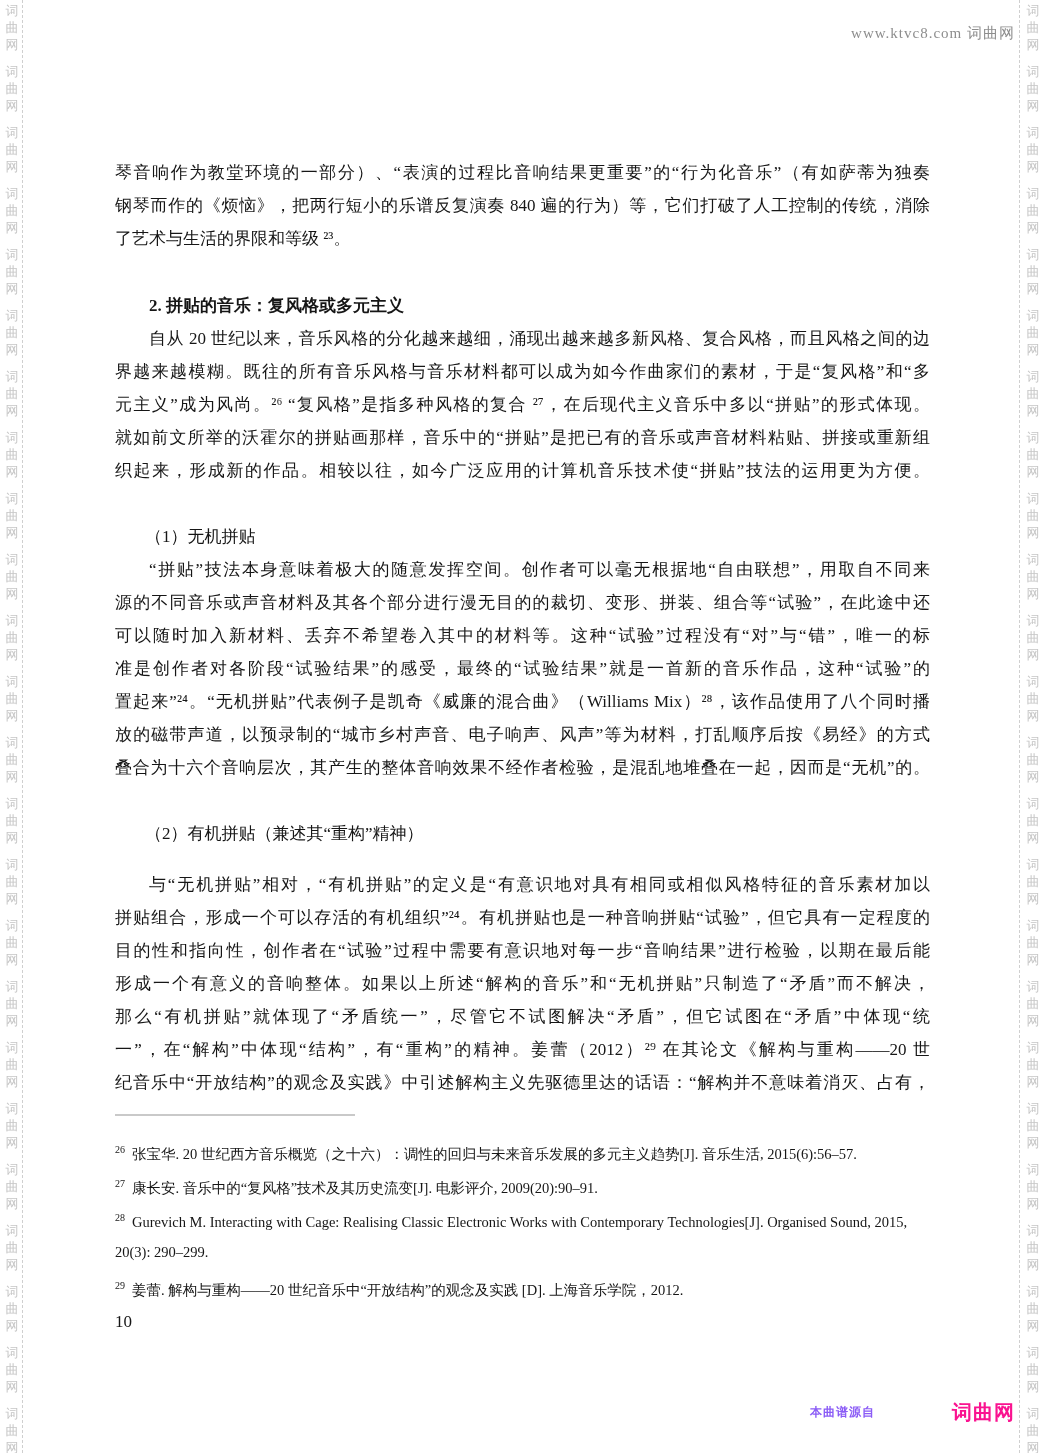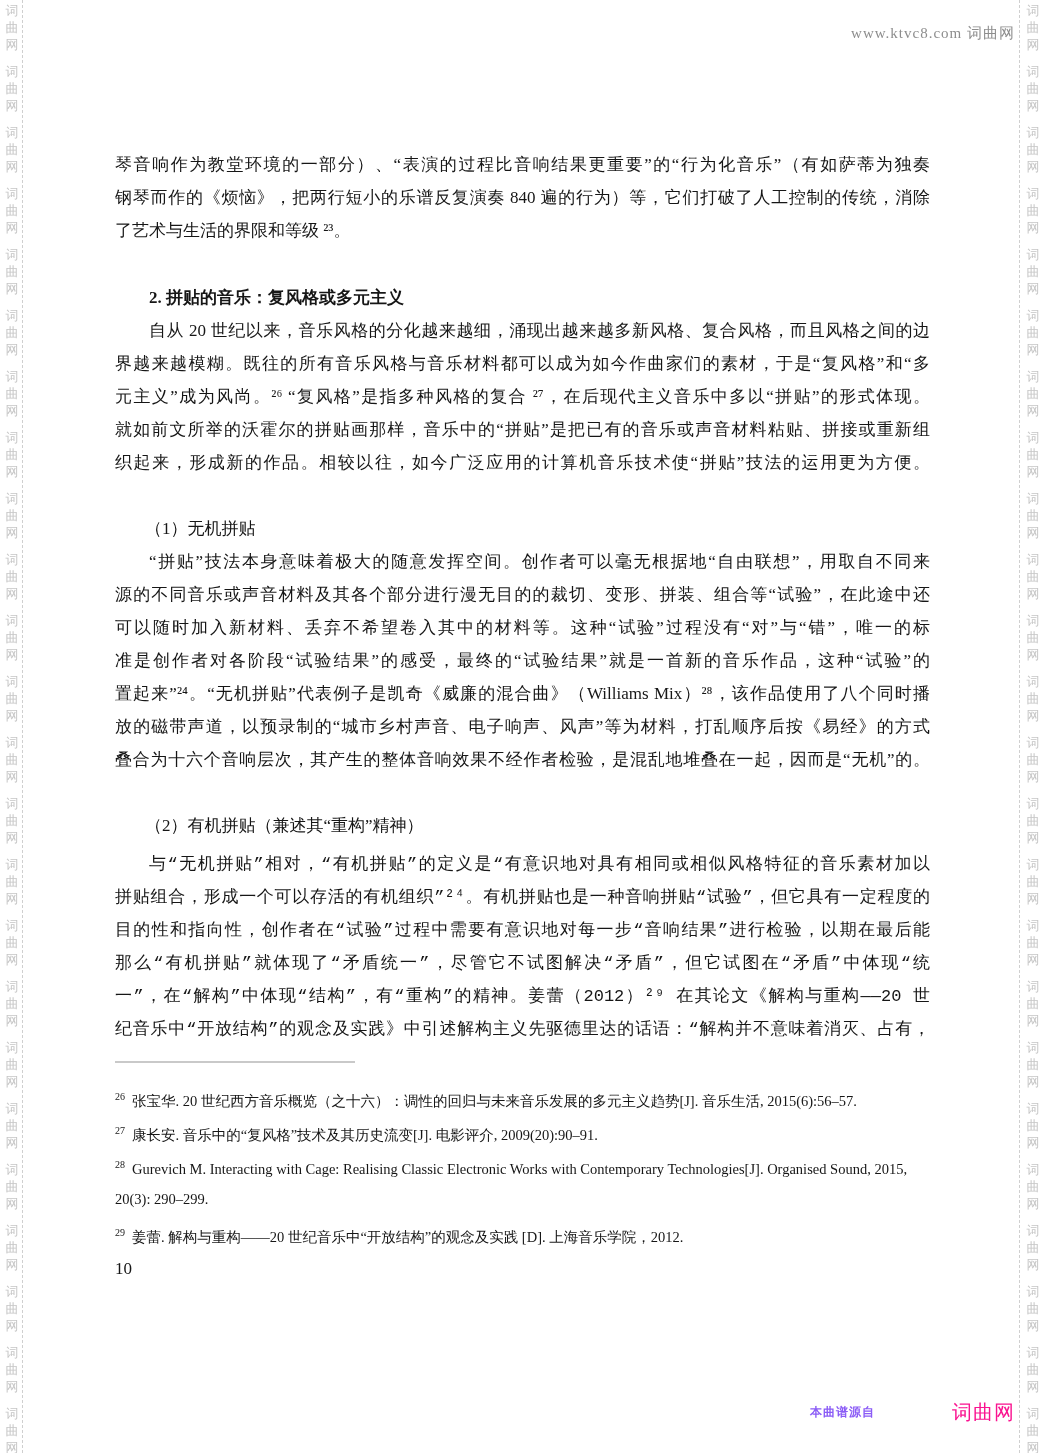--- a/index.html
+++ b/index.html
@@ -17,42 +17,42 @@
   .wm-col-right{left:1025px;}
   .wm-group{flex:0 0 auto;}
   .wm-group span{display:block;font-size:13px;line-height:17px;color:#c6c6c6;text-align:center;
                  font-family:"Liberation Sans",sans-serif;}
 
   
   .top-wm{position:absolute;top:24px;right:27px;font-family:Liberation Serif, serif;
           font-size:15px;color:#8d8d8d;letter-spacing:1px;}
 
   
-  .content{position:absolute;left:115px;top:148px;width:815px;font-size:17px;}
+  .content{position:absolute;left:115px;top:156px;width:815px;font-size:17px;}
   .line{height:33px;line-height:33px;overflow:hidden;text-align:justify;text-align-last:justify;}
   .line.noj{text-align:left;text-align-last:left;}
   .ind{padding-left:34px;}
   .h2{font-weight:bold;height:33px;line-height:33px;padding-left:34px;margin-top:34px;}
   .h3{height:33px;line-height:33px;padding-left:30px;margin-top:33px;}
-  .p4{margin-top:6px;font-family:Liberation Mono, monospace;}
+  .p4{margin-top:18px;}
 
   
   .sep{width:240px;border-top:2px solid #c9c9c9;margin-top:15px;}
   .fns{margin-top:17px;font-size:14.5px;}
   .fn{height:34px;line-height:34px;overflow:hidden;}
   .fnum{font-size:10px;vertical-align:super;margin-right:7px;}
   .fn-cont{padding-left:0;}
 
   .pageno{font-size:17px;line-height:34px;margin-top:2px;}
 
   
   .footer-label{position:absolute;left:810px;top:1399px;font-family:"Liberation Sans",sans-serif;
                 font-weight:bold;font-size:12px;line-height:26px;color:#8b5cf6;letter-spacing:1px;}
   .footer-site{position:absolute;left:952px;top:1399px;font-family:"Liberation Sans",sans-serif;
-               font-weight:normal;font-size:20px;line-height:26px;letter-spacing:1px;text-align:center;}
+               font-weight:bold;font-size:20px;line-height:26px;letter-spacing:1px;text-align:center;}
 </style>
 </head>
 <body>
 
 <div class="page">
 
   <div class="vline vline-left"></div>
   <div class="vline vline-right"></div>
 
   <div class="wm-col wm-col-left">
@@ -331,20 +331,21 @@
       <div class="line">放的磁带声道，以预录制的“城市乡村声音、电子响声、风声”等为材料，打乱顺序后按《易经》的方式</div>
       <div class="line">叠合为十六个音响层次，其产生的整体音响效果不经作者检验，是混乱地堆叠在一起，因而是“无机”的。</div>
     </div>
 
     <div class="h3">（2）有机拼贴（兼述其“重构”精神）</div>
 
     <div class="p4">
       <div class="line ind">与“无机拼贴”相对，“有机拼贴”的定义是“有意识地对具有相同或相似风格特征的音乐素材加以</div>
       <div class="line">拼贴组合，形成一个可以存活的有机组织”²⁴。有机拼贴也是一种音响拼贴“试验”，但它具有一定程度的</div>
       <div class="line">目的性和指向性，创作者在“试验”过程中需要有意识地对每一步“音响结果”进行检验，以期在最后能</div>
+      <div class="line">形成一个有意义的音响整体。如果以上所述“解构的音乐”和“无机拼贴”只制造了“矛盾”而不解决，</div>
       <div class="line">那么“有机拼贴”就体现了“矛盾统一”，尽管它不试图解决“矛盾”，但它试图在“矛盾”中体现“统</div>
       <div class="line">一”，在“解构”中体现“结构”，有“重构”的精神。姜蕾（2012）²⁹ 在其论文《解构与重构——20 世</div>
       <div class="line">纪音乐中“开放结构”的观念及实践》中引述解构主义先驱德里达的话语：“解构并不意味着消灭、占有，</div>
     </div>
 
     <div class="sep"></div>
 
     <div class="fns">
       <div class="fn">
         <span class="fnum">26</span><span>张宝华. 20 世纪西方音乐概览（之十六）：调性的回归与未来音乐发展的多元主义趋势[J]. 音乐生活, 2015(6):56–57.</span>

